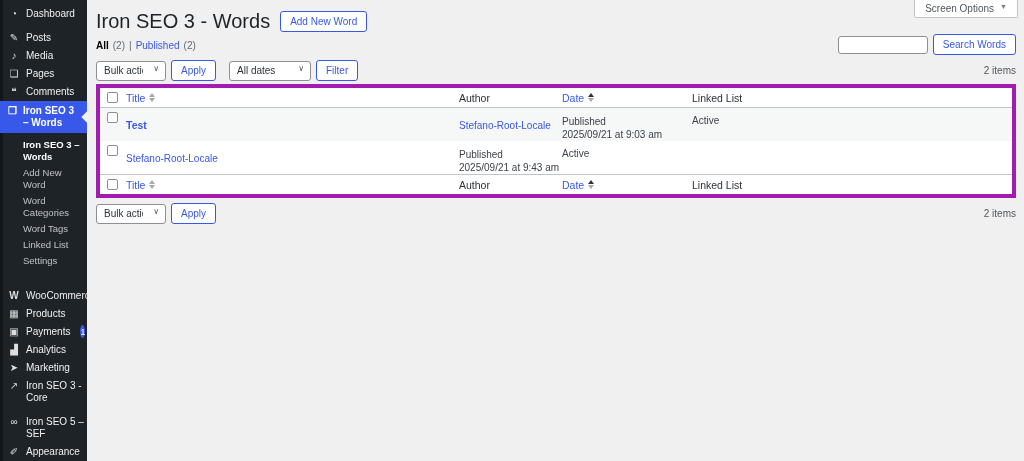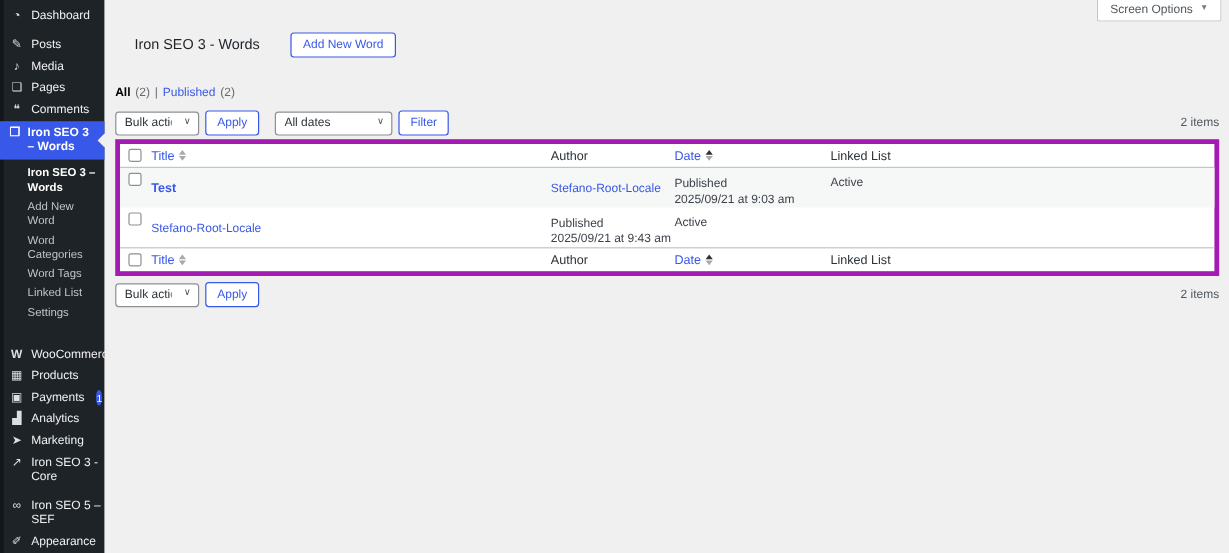--- a/index.html
+++ b/index.html
@@ -46,21 +46,21 @@
   
   main { margin-left:87px; position:relative; height:461px; padding:8px 8px 0 9px; }
   .screen-options {
     position:absolute; top:0; right:6px;
     background:#fff; border:1px solid #c3c4c7; border-top:none;
     border-radius:0 0 2px 2px; padding:3px 10px; font-size:10px; color:#50575e;
     display:flex; align-items:flex-start; gap:6px; cursor:pointer; font-family:inherit;
   }
   .screen-options .tri { font-size:7px; color:#787c82; }
   .title-row { display:flex; align-items:center; gap:10px; margin-top:2px; }
-  h1 { margin:16px; font-size:12px; font-weight:400; line-height:22px; color:#1d2327; }
+  h1 { margin:0; font-size:20px; font-weight:400; line-height:22px; color:#1d2327; }
   .btn {
     background:#fff; border:1px solid #3858e9; color:#3858e9;
     border-radius:3px; font-size:10px; line-height:13px; padding:3px 9px;
     cursor:pointer; font-family:inherit; white-space:nowrap;
   }
   .search-row { position:absolute; top:34px; right:8px; display:flex; align-items:center; gap:5px; }
   .search-input {
     width:90px; height:18px; border:1px solid #8c8f94; border-radius:3px;
     background:#fff; font-size:10.5px; padding:0 4px; font-family:inherit;
   }
@@ -71,21 +71,21 @@
 
   .toolbar { margin-top:9px; display:flex; align-items:center; gap:5px; }
   .selectw { position:relative; display:inline-block; }
   select {
     appearance:none; -webkit-appearance:none; -moz-appearance:none;
     background:#fff; border:1px solid #8c8f94; border-radius:3px;
     font-size:10px; color:#2c3338; height:20px; padding:0 22px 0 7px;
     font-family:inherit; cursor:pointer;
   }
   .sel-bulk select { width:70px; }
-  .sel-dates select { width:98px; }
+  .sel-dates select { width:82px; }
   .selectw .chev { position:absolute; right:7px; top:4px; font-size:8px; color:#50575e; pointer-events:none; }
   .items-count { margin-left:auto; font-size:10px; color:#50575e; }
 
   
   .table { margin-top:3px; background:#fff; border:4px solid #a21caf; }
   .trow { display:grid; grid-template-columns:26px 333px 103px 130px 1fr; }
   .thead { border-bottom:1px solid #c3c4c7; }
   .tfoot { border-top:1px solid #c3c4c7; }
   .hcell { display:flex; align-items:center; font-size:10.5px; color:#2c3338; min-height:19px; }
   .hcell.blue { color:#3858e9; cursor:pointer; }
@@ -196,20 +196,24 @@
   <button class="screen-options">
     <span>Screen Options</span>
     <span class="tri">▼</span>
   </button>
 
   <div class="title-row">
     <h1>Iron SEO 3 - Words</h1>
     <button class="btn">Add New Word</button>
   </div>
 
+  <div class="search-row">
+    <input class="search-input" type="text" value="" style="">
+    <button class="btn">Search Words</button>
+  </div>
 
   <div class="views">
     <span class="all">All</span>
     <span class="cnt">(2)</span>
     <span class="cnt">|</span>
     <span class="lnk">Published</span>
     <span class="cnt">(2)</span>
   </div>
 
   <div class="toolbar">

